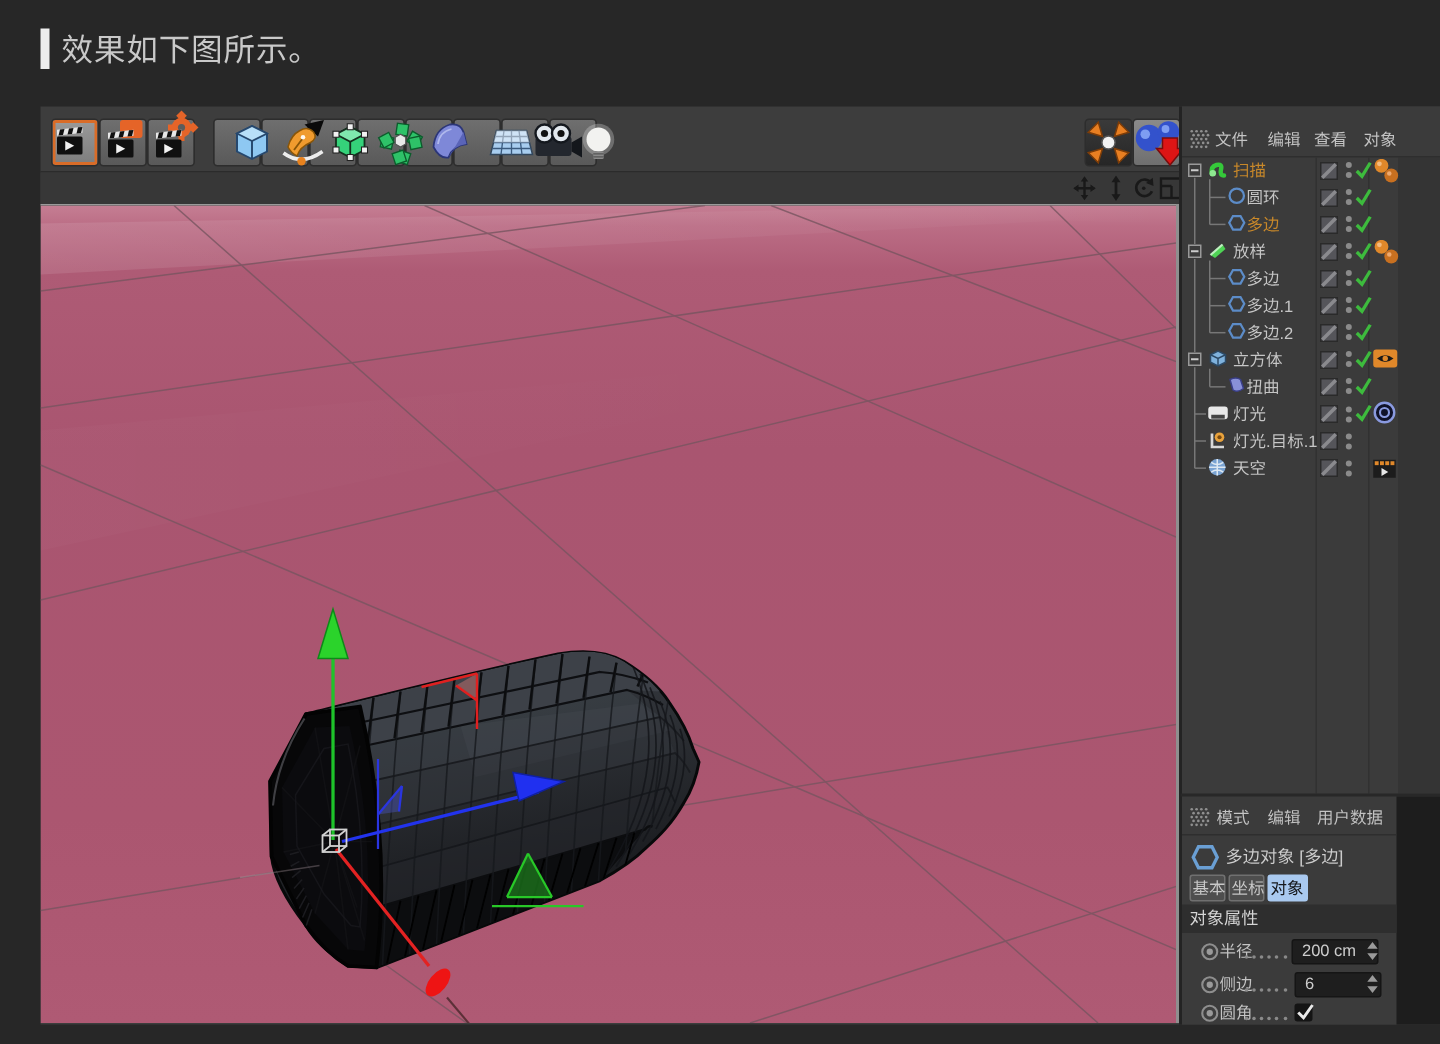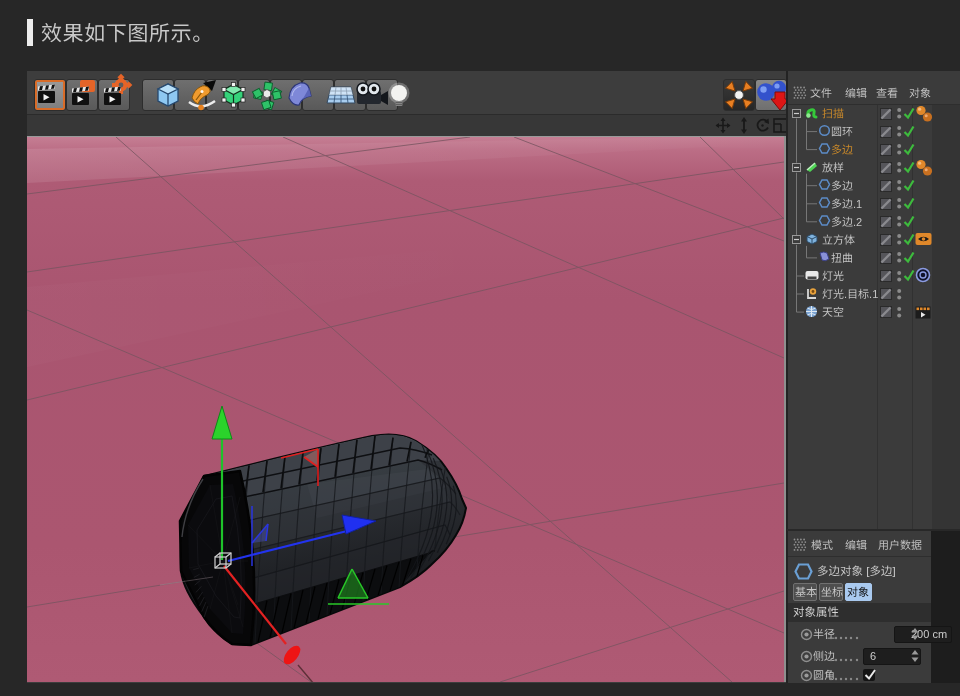--- a/index.html
+++ b/index.html
@@ -810,21 +810,21 @@
     <use href="#u5f84" transform="translate(824.0,638.0) scale(0.0110)" fill="#c4c4c4"></use>
   </svg>
 <svg class="abs" style="left:829px;top:632px" width="34" height="12" fill="#8a8a8a">
     <circle cx="2" cy="6" r="1.2"></circle>
     <circle cx="7" cy="6" r="1.2"></circle>
     <circle cx="12" cy="6" r="1.2"></circle>
     <circle cx="17" cy="6" r="1.2"></circle>
     <circle cx="22" cy="6" r="1.2"></circle>
     <circle cx="28" cy="6" r="1.2"></circle>
   </svg>
-<div class="abs" style="left:894px;top:626px;width:58px;height:17px;background:#1e1e1e;border:1px solid #151515;border-radius:2px;color:#cdcdcd;font:11px 'Liberation Sans';line-height:15px;padding-left:16px">200 cm</div>
+<div class="abs" style="left:861px;top:626px;width:58px;height:17px;background:#1e1e1e;border:1px solid #151515;border-radius:2px;color:#cdcdcd;font:11px 'Liberation Sans';line-height:15px;padding-left:6px">200 cm</div>
 <svg class="abs" style="left:911px;top:628px" width="8" height="12" fill="#9a9a9a">
     <path d="M4 0 L7.5 4.5 H0.5Z M4 12 L7.5 7.5 H0.5Z"></path>
   </svg>
 <svg class="abs" style="left:800px;top:650px" width="13" height="13">
     <circle cx="6.5" cy="6.5" r="5" fill="#3e3e3e" stroke="#8e8e8e" stroke-width="1.4"></circle>
     <circle cx="6.5" cy="6.5" r="2.1" fill="#9a9a9a"></circle>
   </svg>
 <svg style="position:absolute;left:0;top:0;overflow:visible" width="1" height="1">
     <use href="#u4fa7" transform="translate(813.0,660.0) scale(0.0110)" fill="#c4c4c4"></use>
     <use href="#u8fb9" transform="translate(824.0,660.0) scale(0.0110)" fill="#c4c4c4"></use>

